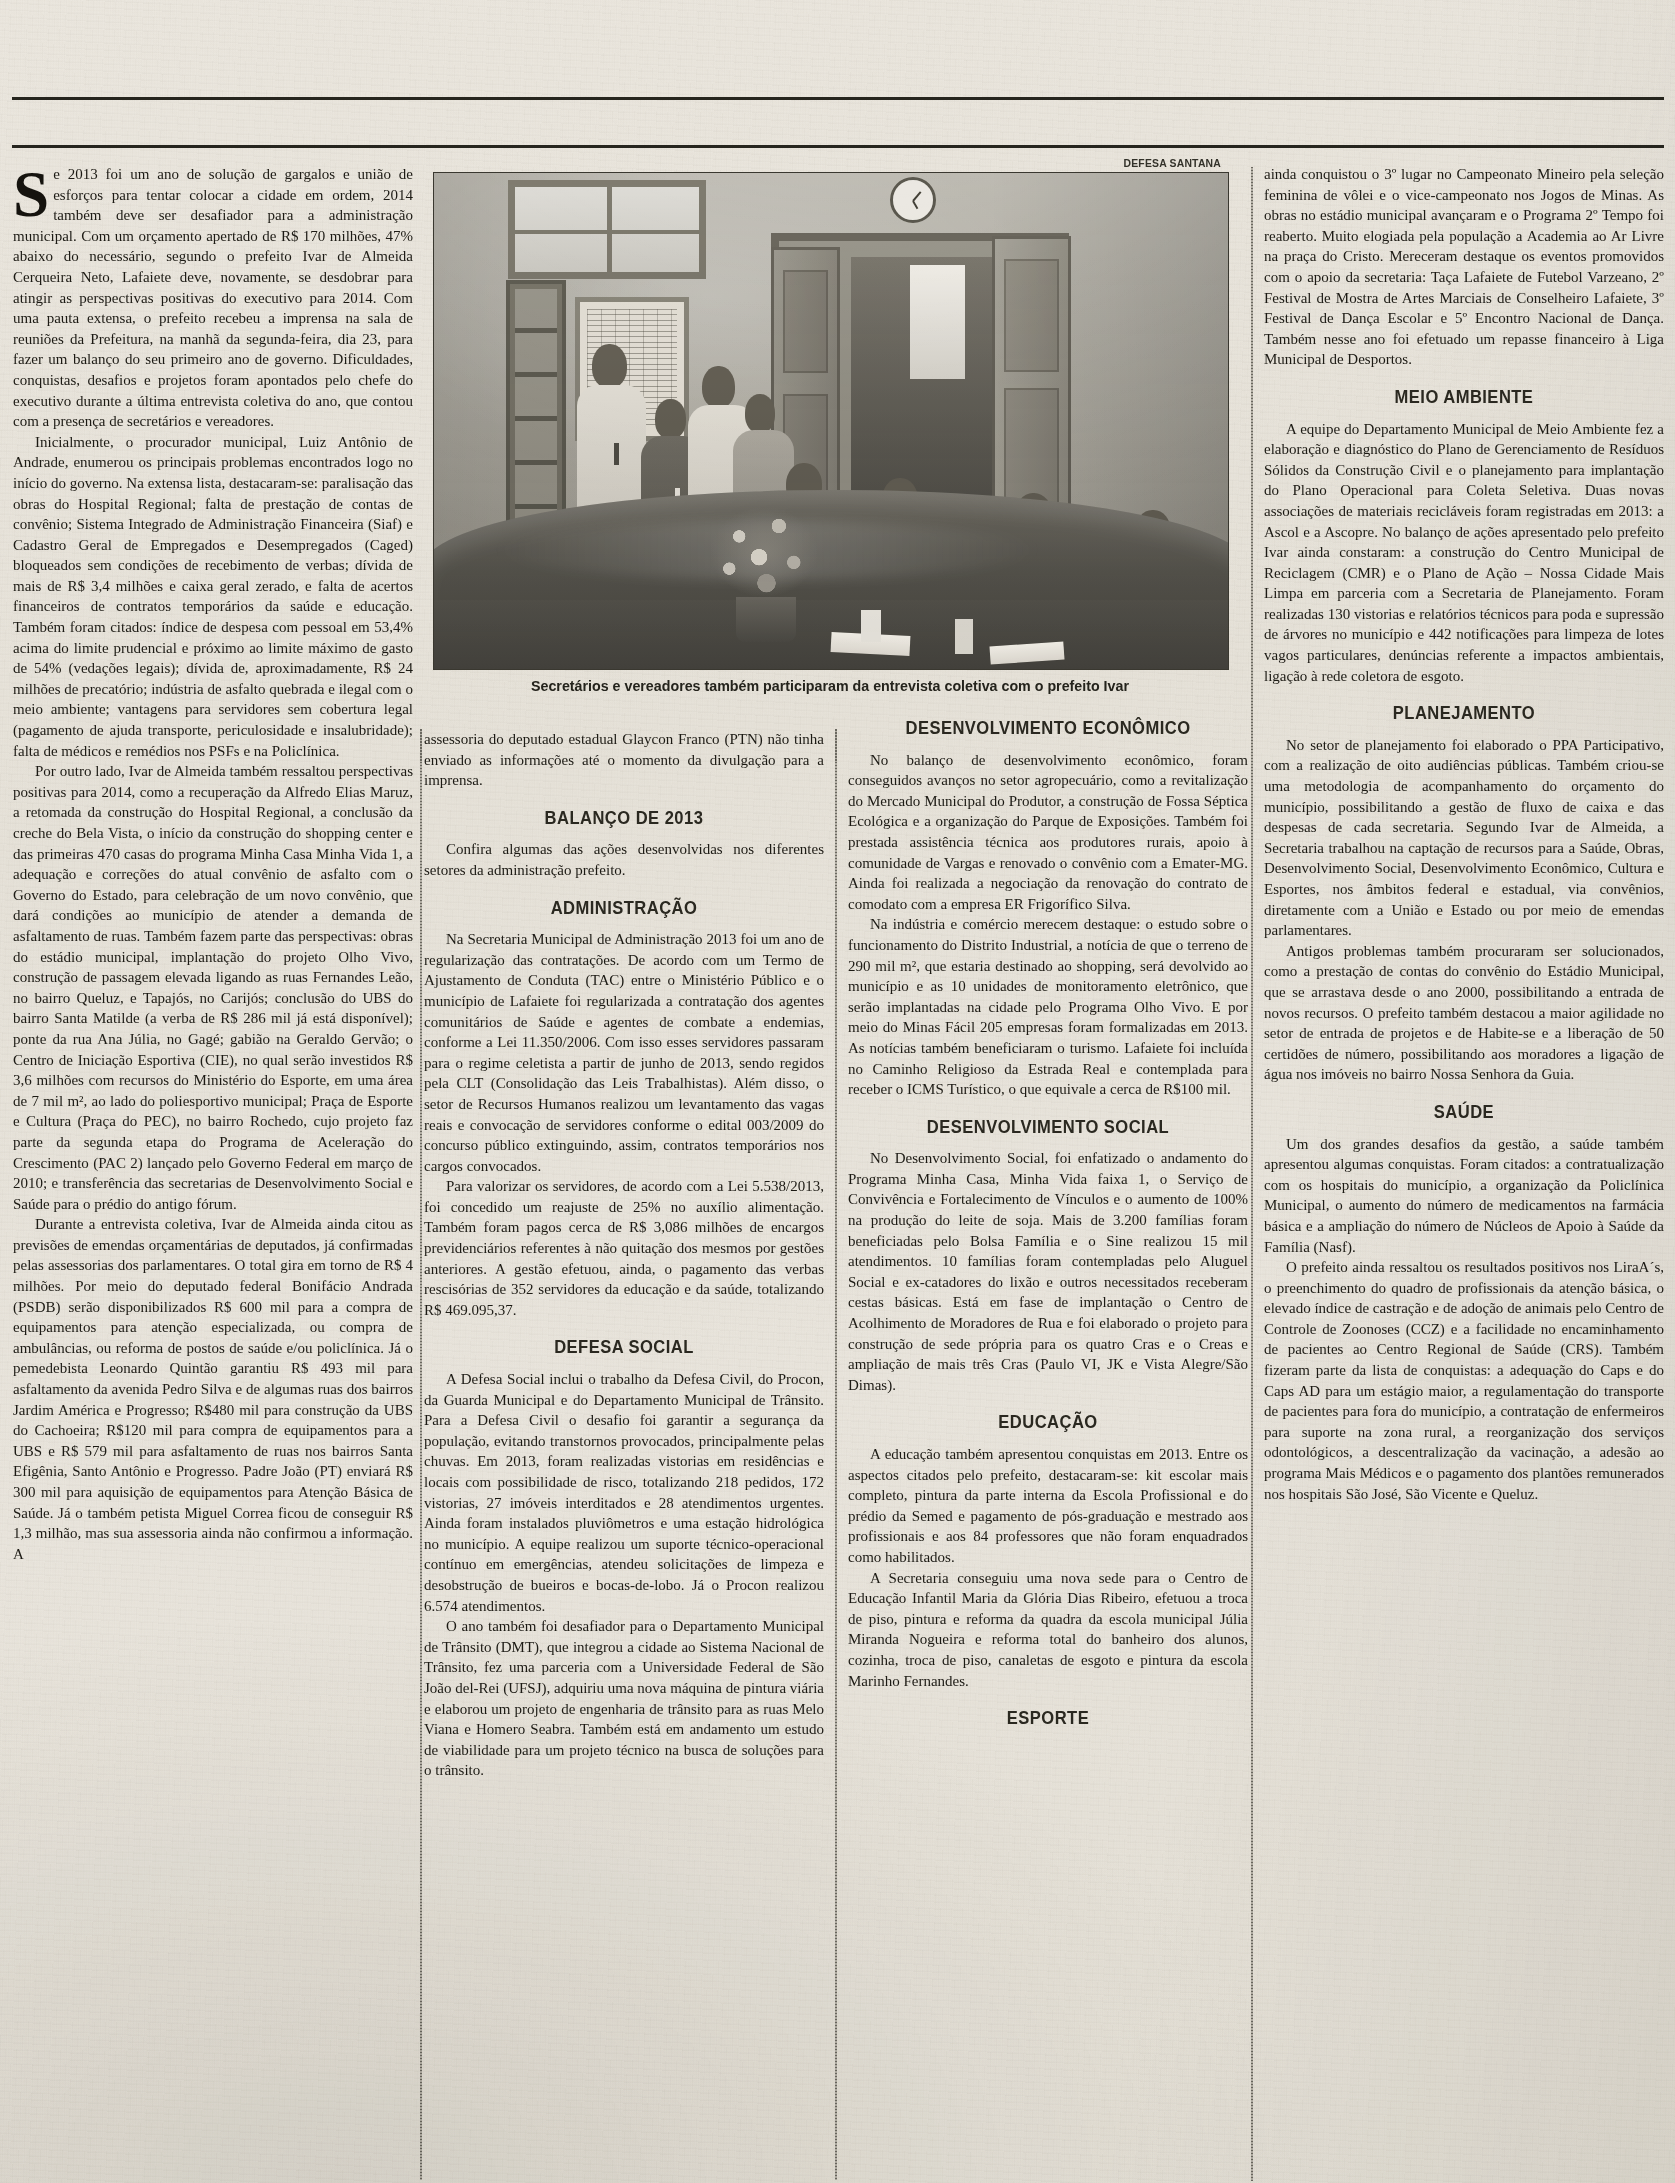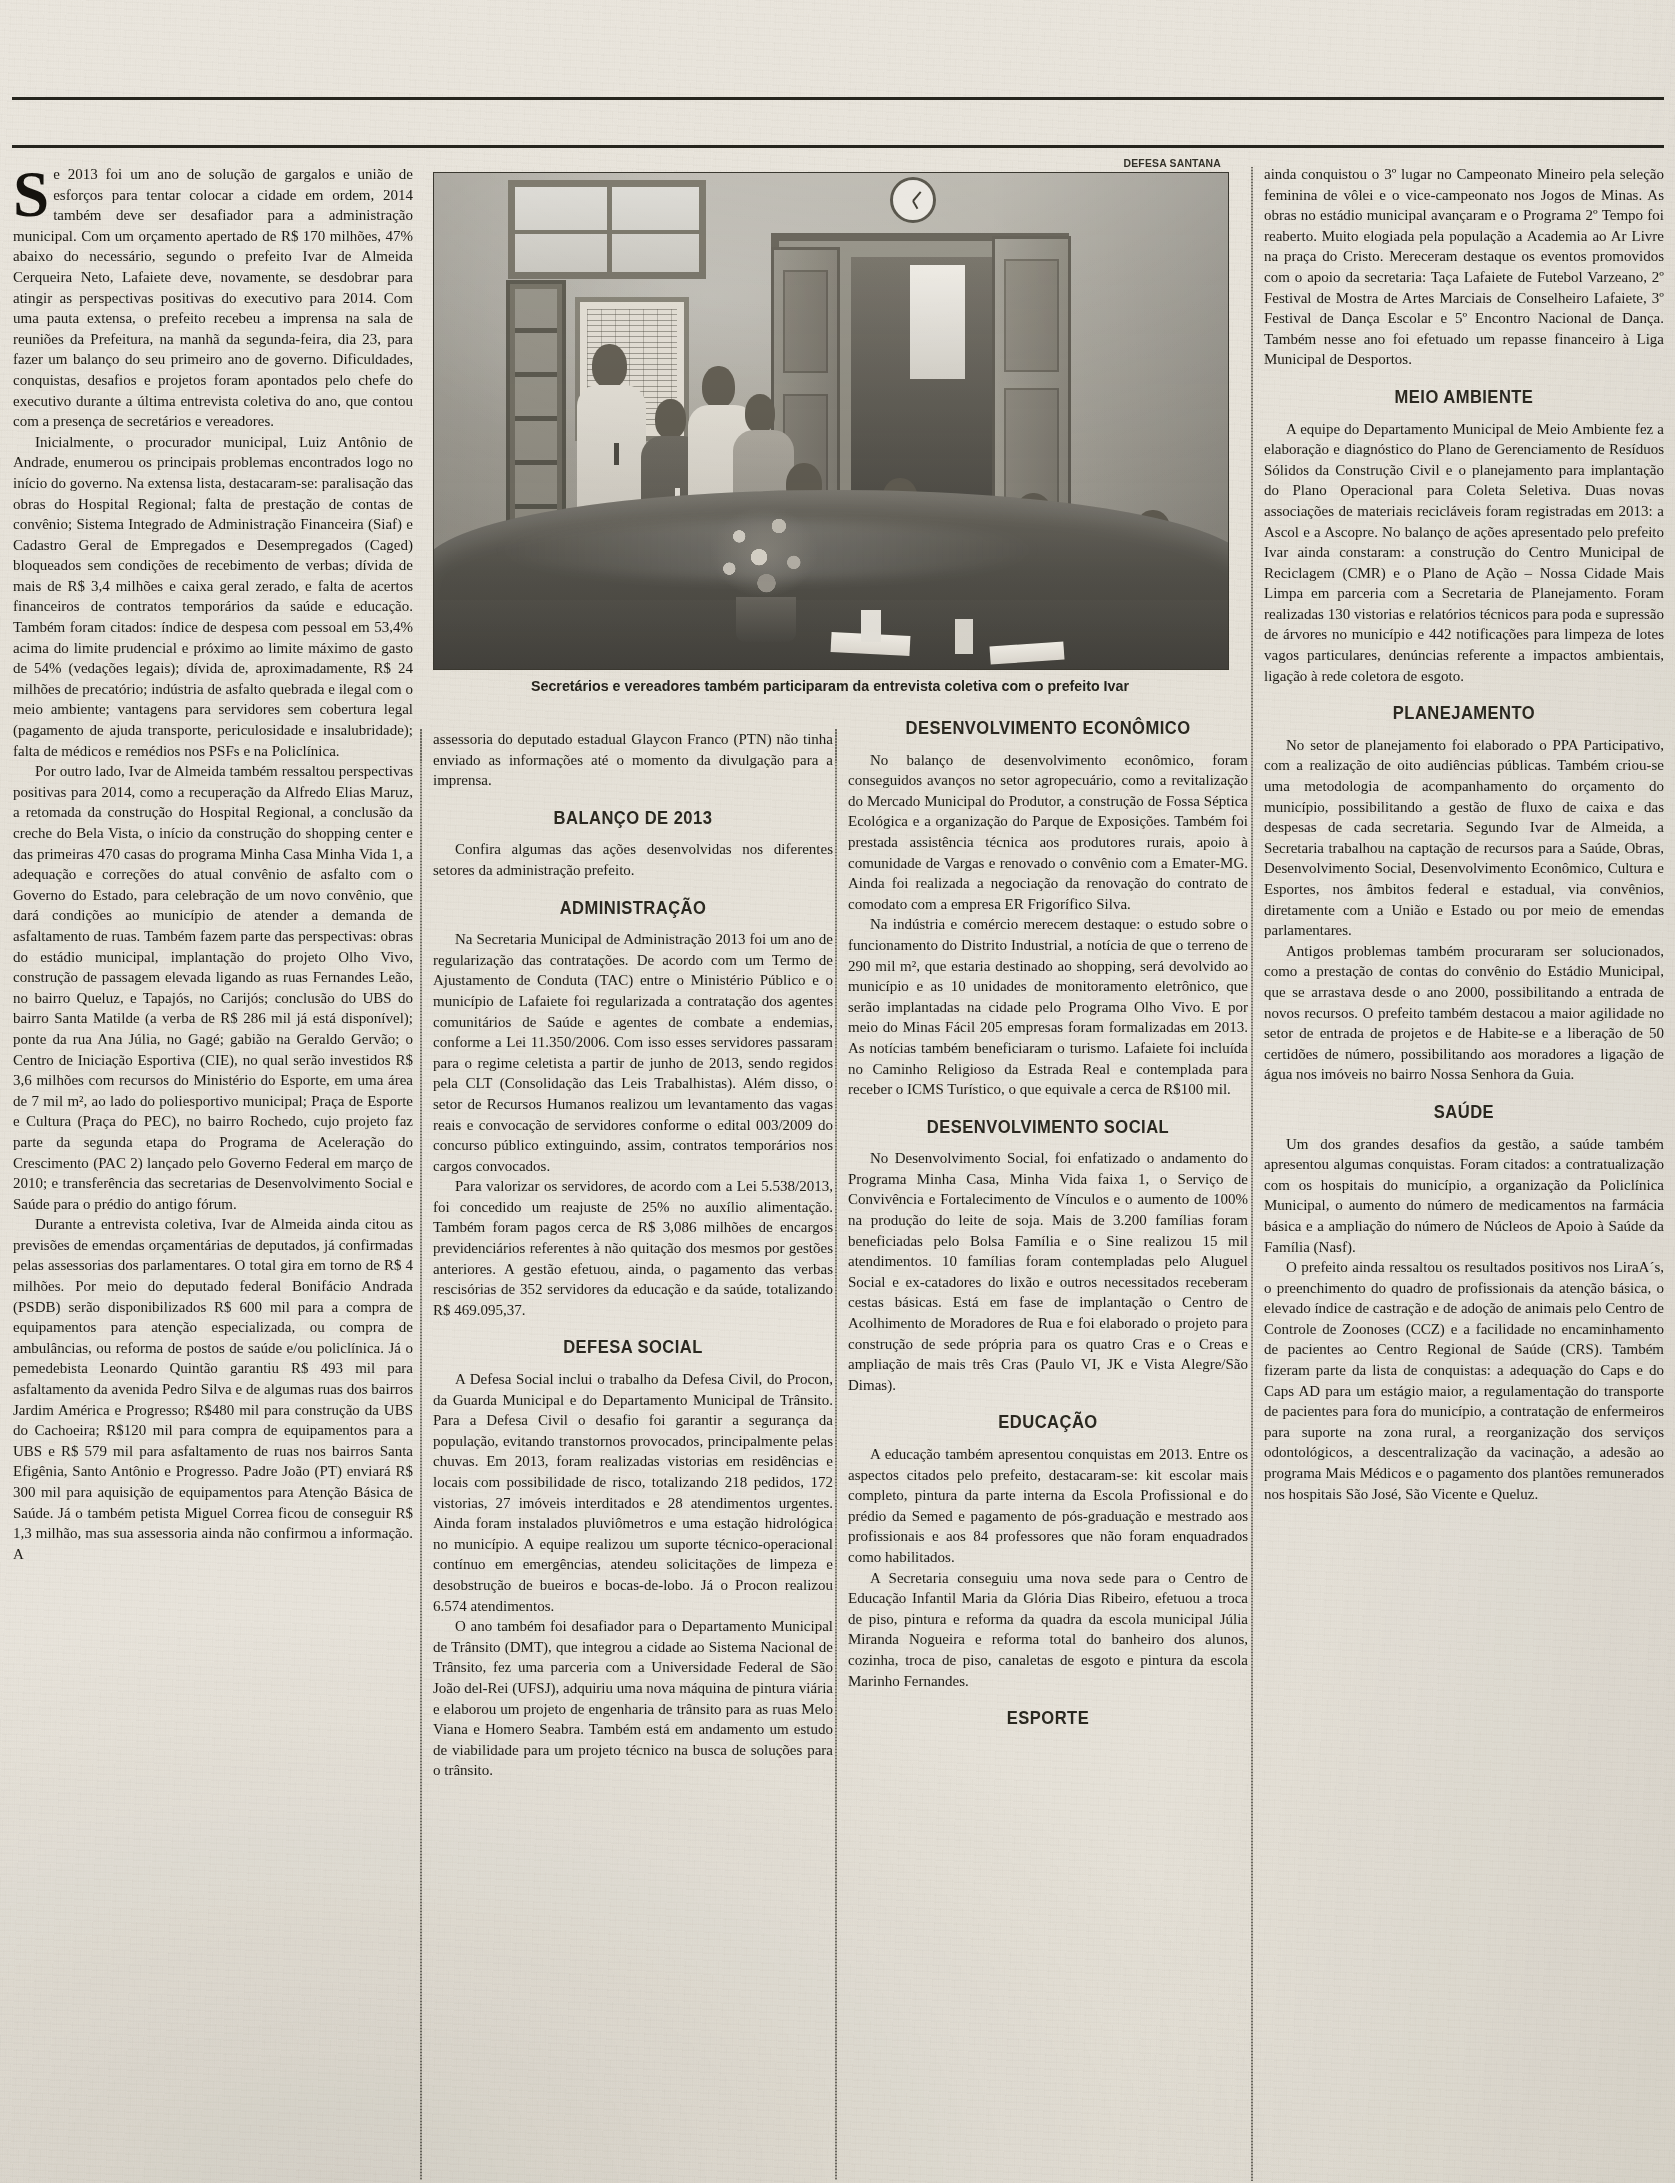--- a/index.html
+++ b/index.html
@@ -85,21 +85,21 @@
     width: 400px;
     text-align: justify;
     font-size: 15px;
     line-height: 20.6px;
     color: #1c1a14;
     font-family: "Liberation Serif", serif;
     hyphens: auto;
     -webkit-hyphens: auto;
   }
   #col1 { left: 13px; }
-  #col2 { left: 433px; }
+  #col2 { left: 424px; }
   #col3 { left: 848px; }
   #col4 { left: 1264px; }
 
   .col p {
     margin: 0;
     text-indent: 22px;
   }
   .col p.noindent { text-indent: 0; }
 
   

